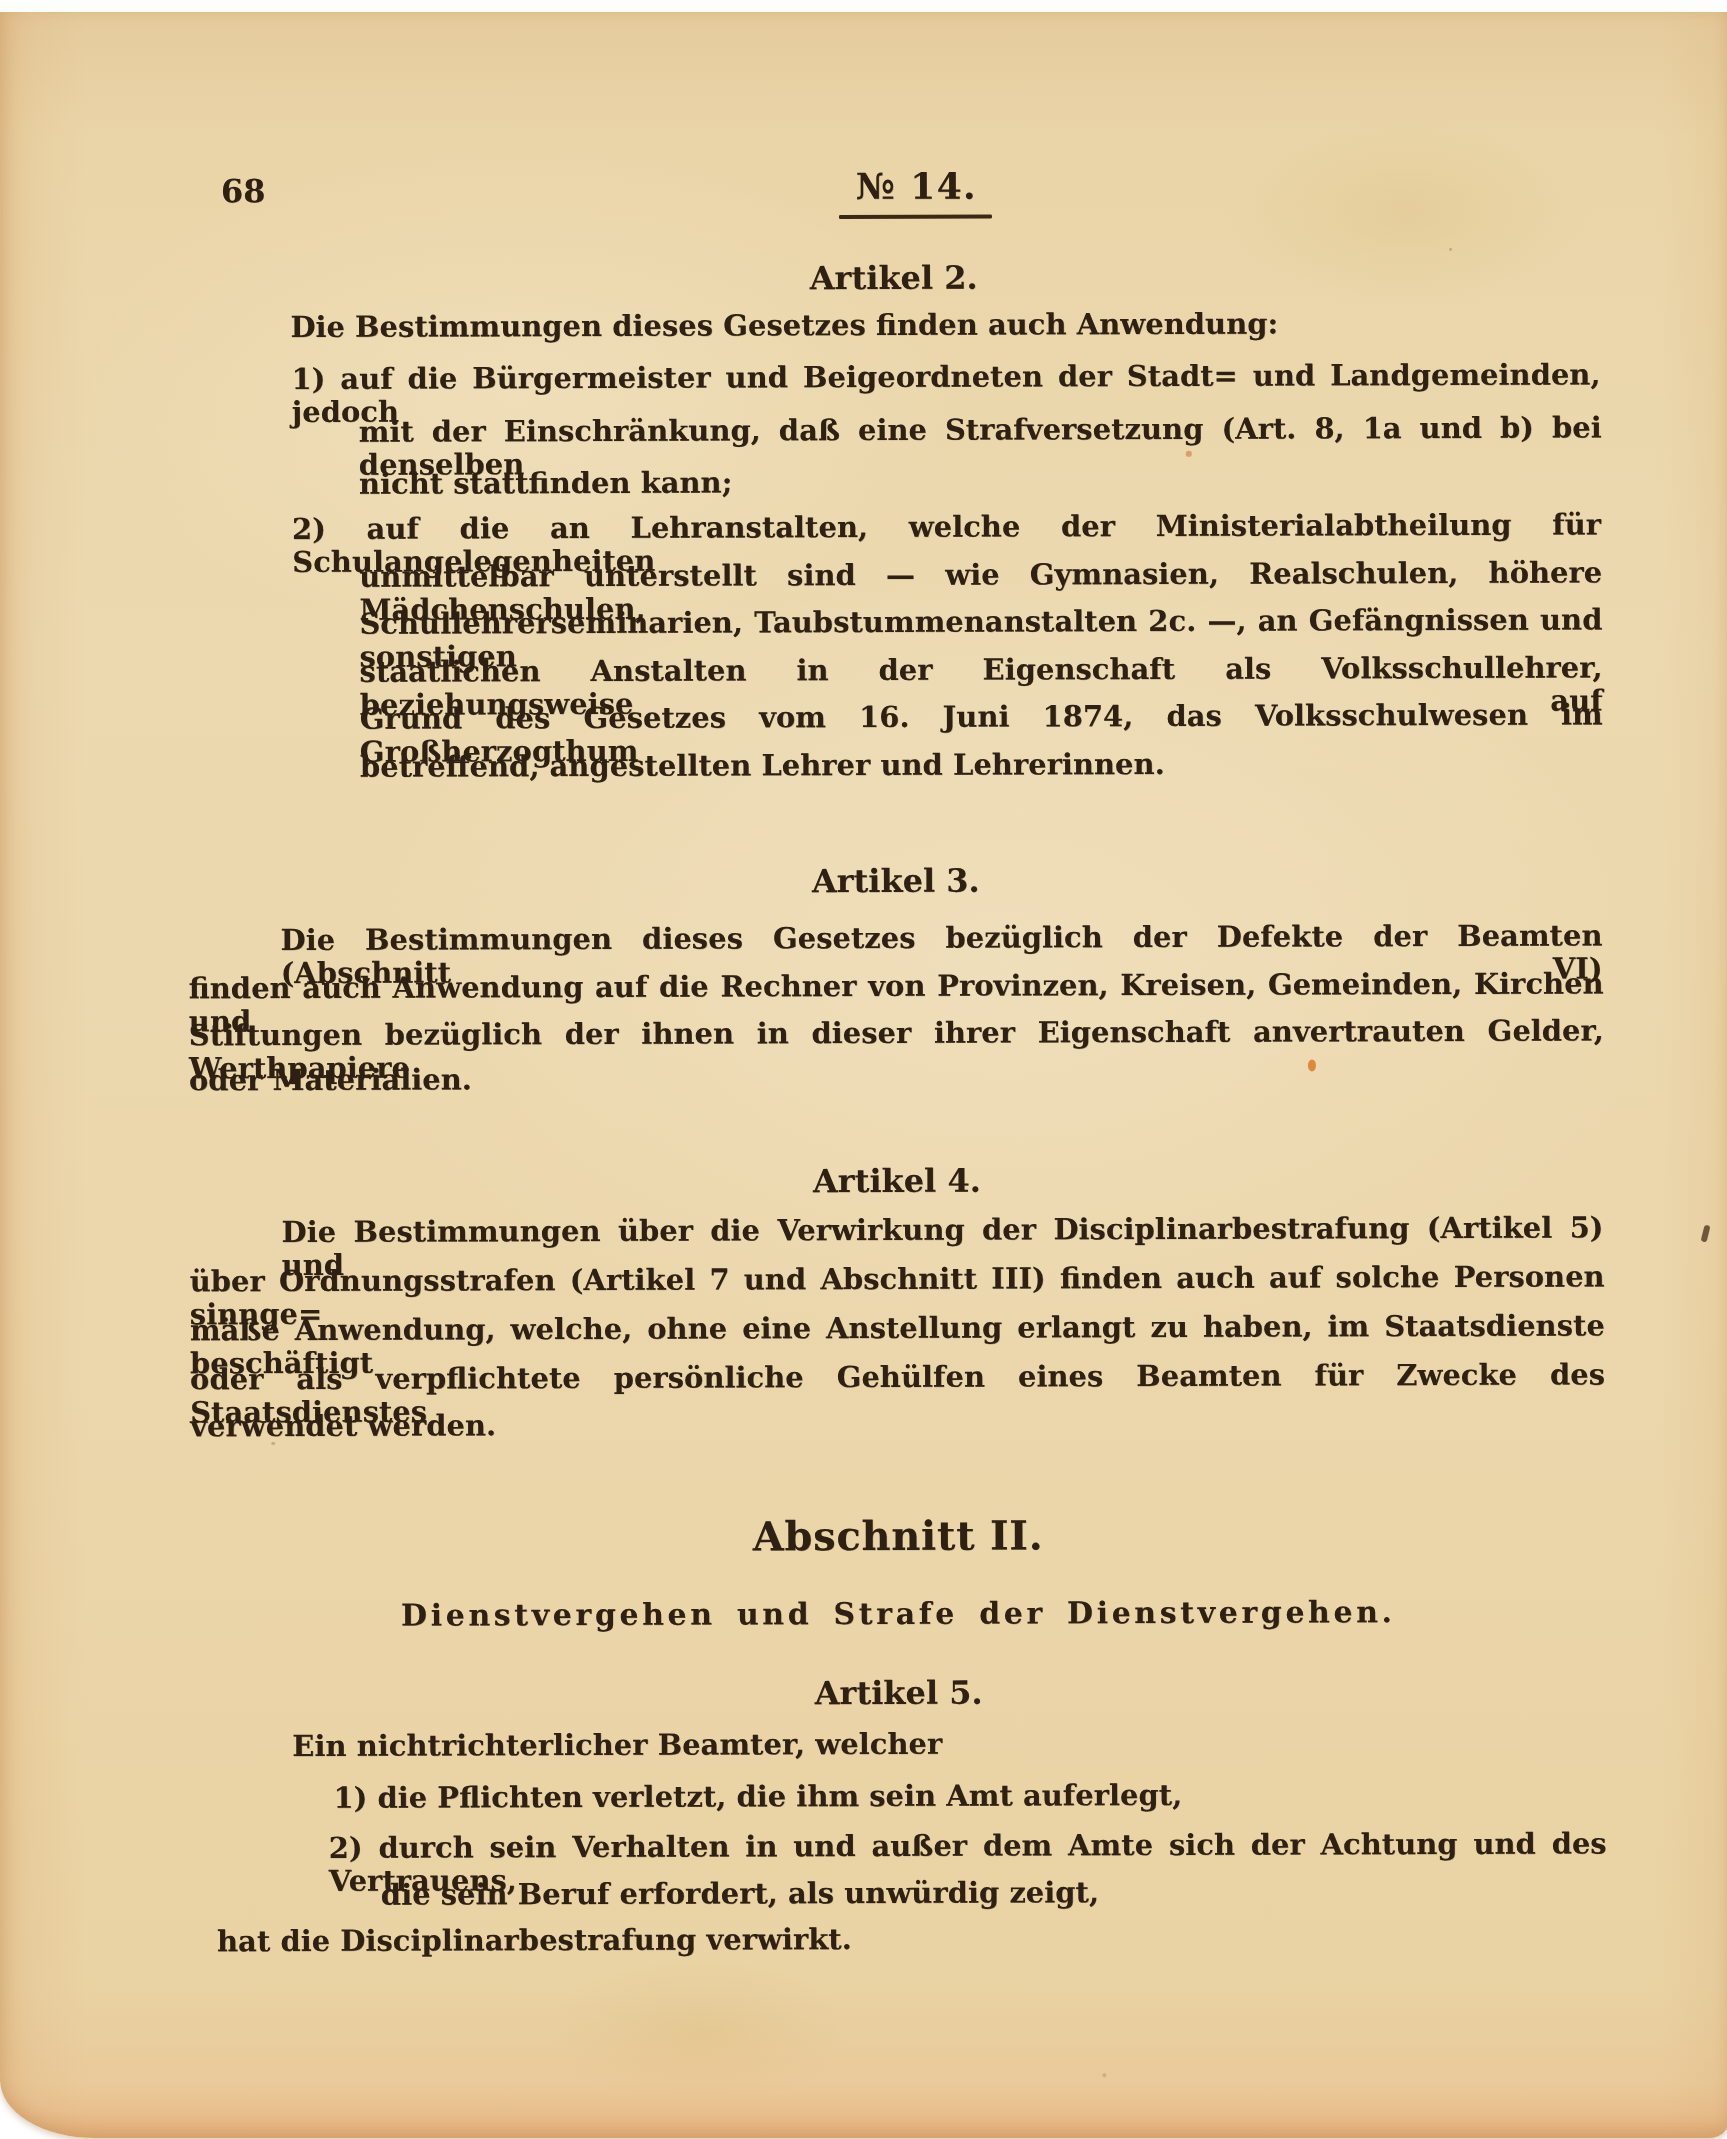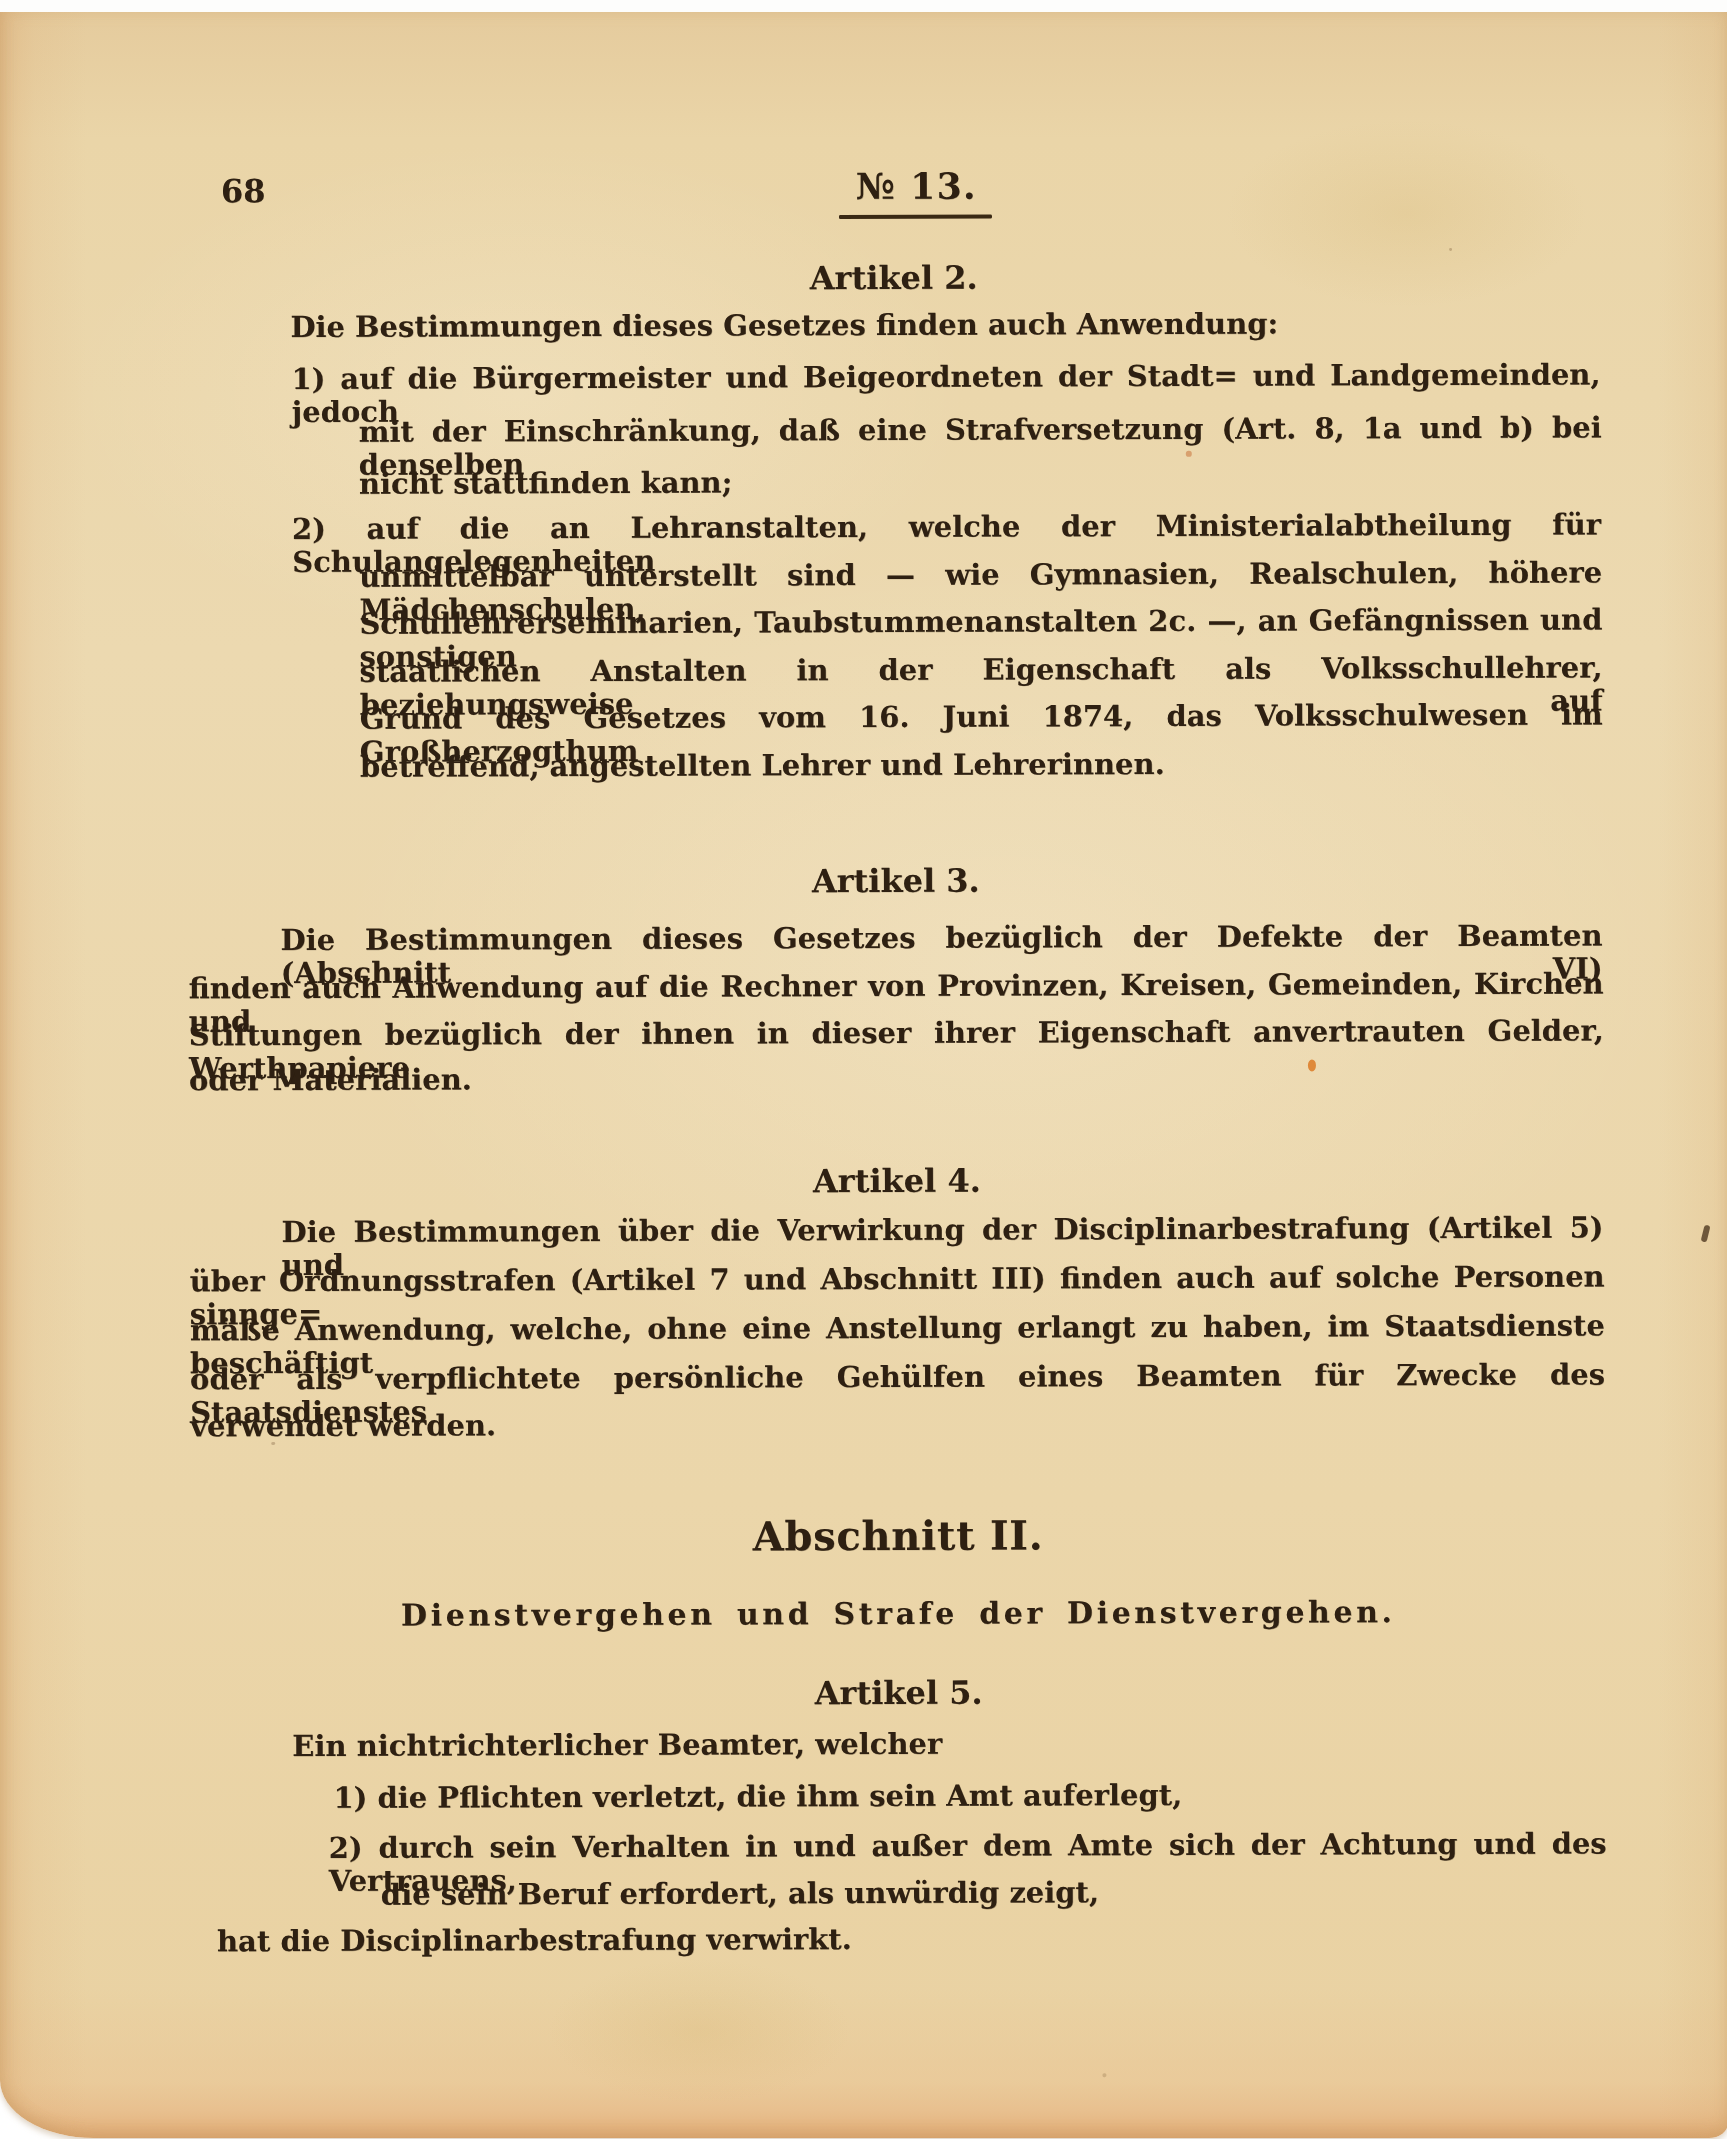--- a/index.html
+++ b/index.html
@@ -104,21 +104,21 @@
 
 <div class="scan">
   <div class="paper">
     <div class="blotch b1"></div>
     <div class="blotch b2"></div>
 
     <div class="content">
 
       <div class="ln pageno" style="left:221px; top:159px">68</div>
       <div class="issue">
-        <span>№ 13.</span>
+        <span>№ 14.</span>
       </div>
       <div class="issue-rule"></div>
 
       <div class="ln hd" style="top:248px">Artikel 2.</div>
       <div class="ln" style="left:290px; top:297px">Die Bestimmungen dieses Gesetzes finden auch Anwendung:</div>
 
       <div class="ln j" style="left:291px; width:1309px; top:349px">1) auf die Bürgermeister und Beigeordneten der Stadt= und Landgemeinden, jedoch</div>
       <div class="ln j" style="left:358px; width:1243px; top:402px">mit der Einschränkung, daß eine Strafversetzung (Art. 8, 1a und b) bei denselben</div>
       <div class="ln" style="left:358px; top:454px">nicht stattfinden kann;</div>
 

